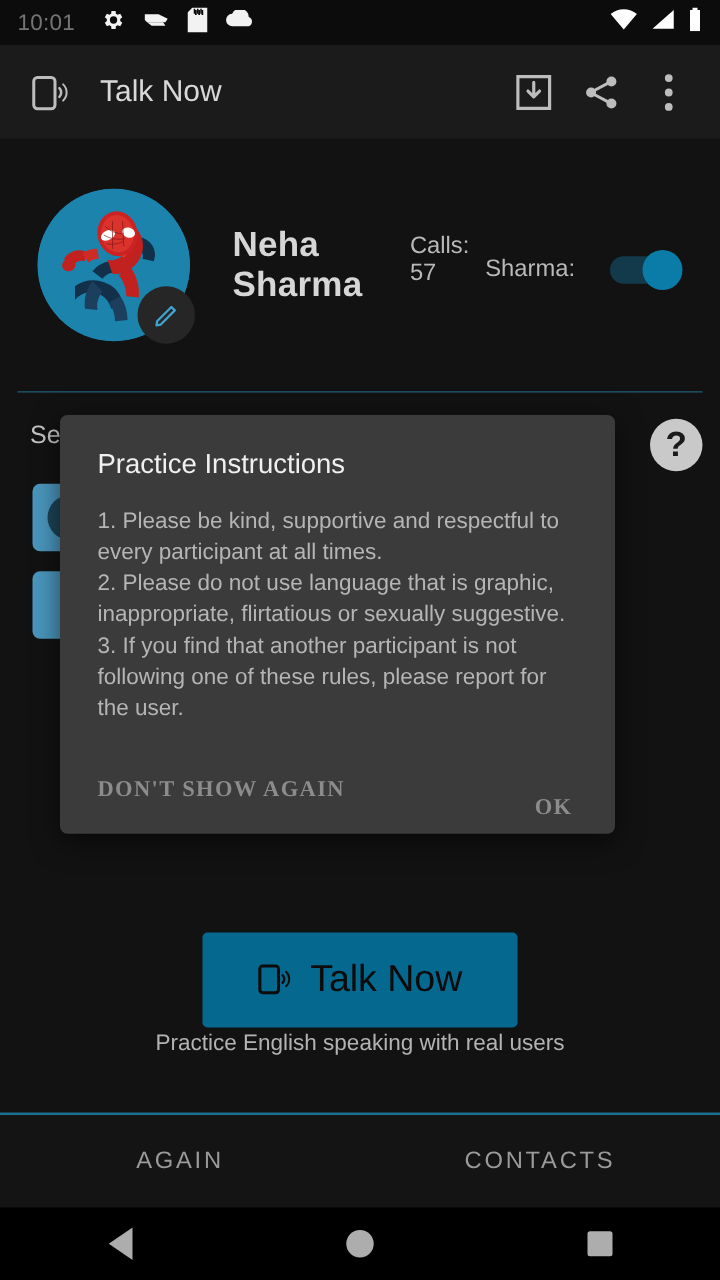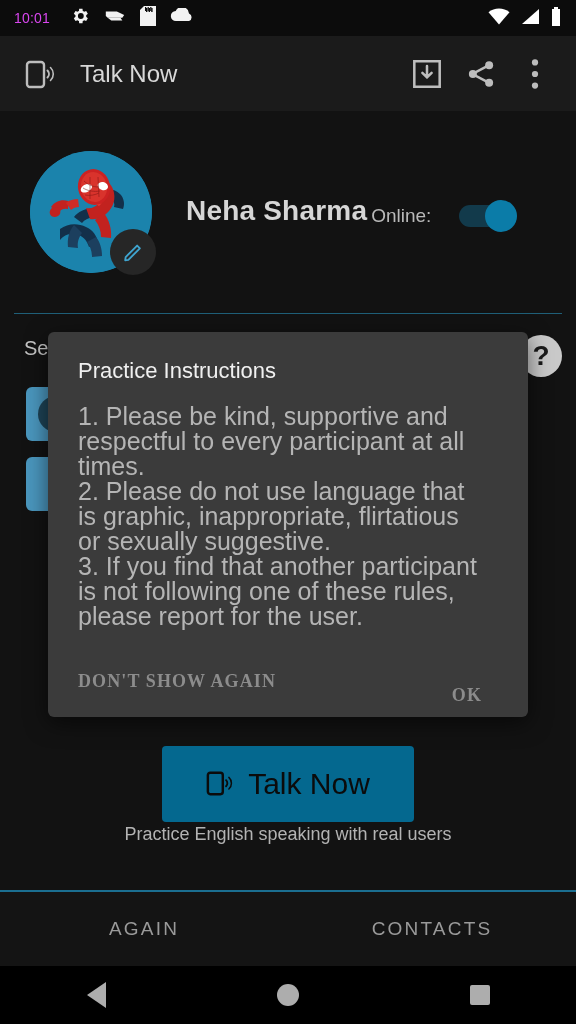--- a/index.html
+++ b/index.html
@@ -24,22 +24,22 @@
   .statusbar {
     position: absolute;
     top: 0; left: 0;
     width: 576px; height: 36px;
     background: #0c0c0c;
     display: flex;
     align-items: center;
     padding: 0 14px;
   }
   .sb-time {
-    color: #d946ef;
-    font-size: 14px;
+    color: #737373;
+    font-size: 18px;
     letter-spacing: .2px;
     margin-right: 20px;
   }
   .sb-left-icons { display: flex; align-items: center; gap: 14px; flex: 1; }
   .sb-right-icons { display: flex; align-items: center; gap: 10px; }
   .sb-ic { display: block; }
 
   
   .appbar {
     position: absolute;
@@ -188,38 +188,38 @@
     width: 5px; height: 30px;
     background: #9fbecd;
     margin-left: 6px;
     flex: none;
   }
 
   
   .dialog {
     position: absolute;
     left: 48px; top: 332px;
-    width: 480px;
+    width: 444px;
     min-height: 325px;
     background: #3b3b3b;
     border-radius: 6px;
     box-shadow: 0 6px 22px rgba(0,0,0,.55);
-    padding: 26px 42px 0 30px;
+    padding: 26px 30px 0 30px;
     display: flex;
     flex-direction: column;
   }
   .dialog-title {
     color: #f0f0f0;
     font-size: 22px;
     font-weight: 400;
     margin-bottom: 20px;
   }
   .dialog-body {
     color: #b5b5b5;
-    font-size: 25px;
+    font-size: 18px;
     line-height: 25px;
     white-space: pre-line;
     flex: 1;
   }
   .dialog-actions {
     display: flex;
     align-items: center;
     justify-content: space-between;
     height: 72px;
     margin-top: 16px;
@@ -434,22 +434,23 @@
         </svg>
       </div>
       <div class="avatar-edit">
         <svg width="22" height="22" viewBox="0 0 24 24" fill="none">
           <path d="M4 17.5L16.5 5l3 3L7 20.5 3.5 21z" stroke="#3fa4cf" stroke-width="2" stroke-linejoin="round"></path>
         </svg>
       </div>
     </div>
     <div class="profile-info">
       <div class="profile-name">Neha Sharma</div>
+      <div class="profile-calls">Calls: 57</div>
       <div class="profile-online-row">
-        <span class="profile-online-label">Online:</span>
+        <span class="profile-online-label">Sharma:</span>
         <span class="switch">
           <span class="switch-track"></span>
           <span class="switch-thumb"></span>
         </span>
       </div>
     </div>
   </div>
 
   <div class="divider"></div>
 

